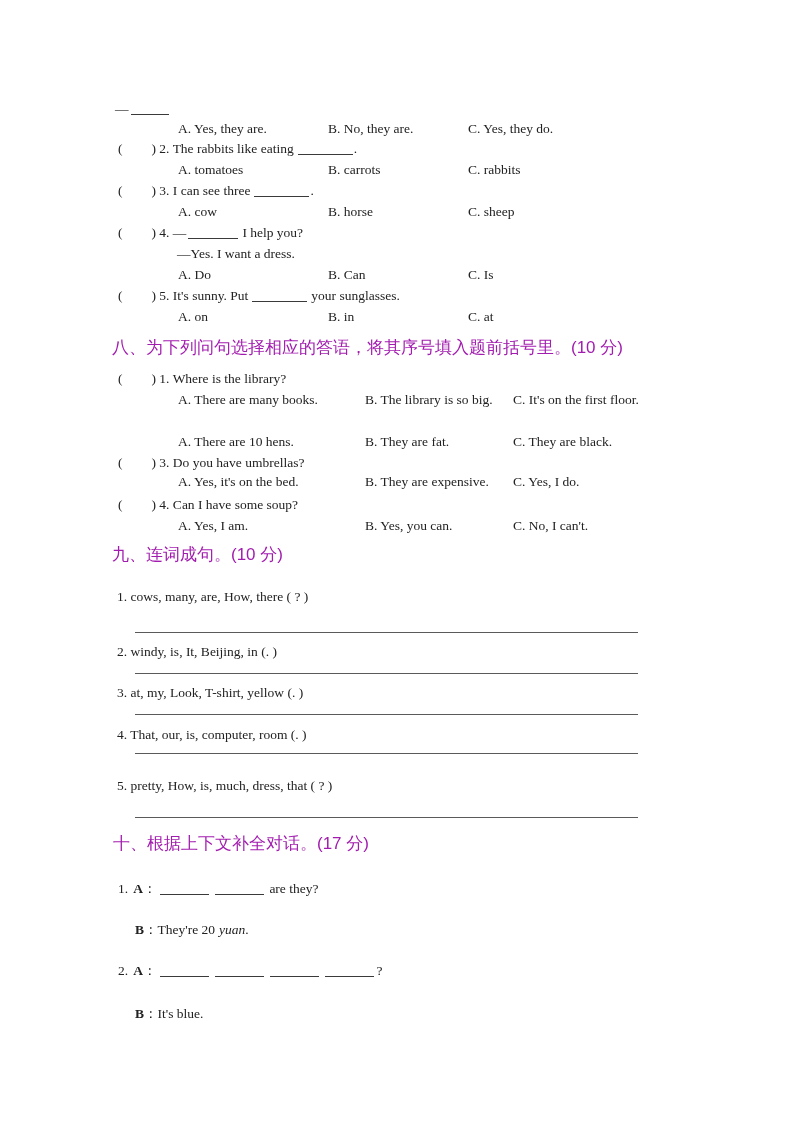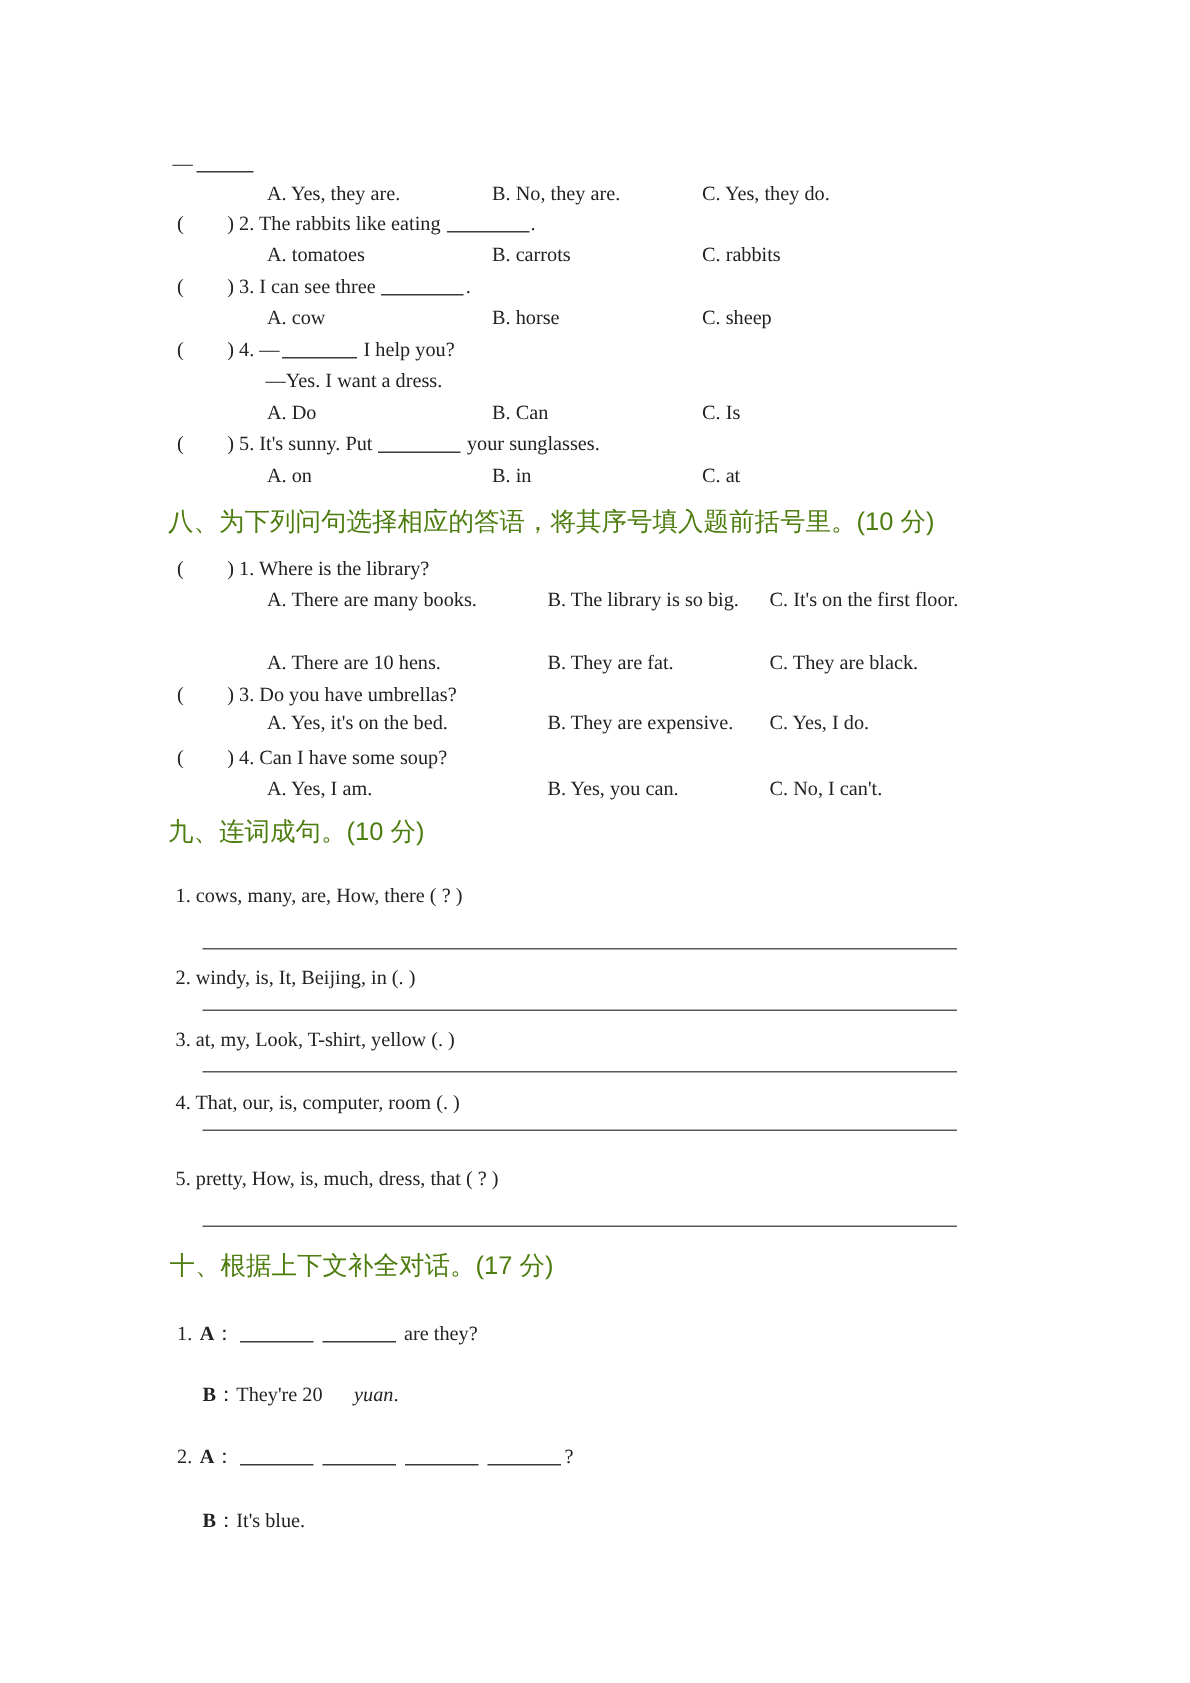--- a/index.html
+++ b/index.html
@@ -16,21 +16,21 @@
     white-space:nowrap;
     font-size:13.5px;
     line-height:18px;
   }
   .hdr{
     position:absolute;
     white-space:nowrap;
     font-family:"Liberation Sans", sans-serif;
     font-size:17px;
     line-height:22px;
-    color:#4d7c0f;
+    color:#a21caf;
   }
   .col{display:inline-block;}
   .c7a{width:150px;} .c7b{width:140px;}
   .c8a{width:169px;} .c8b{width:148px;margin-left:18px;}
   .gap{display:inline-block;width:29px;}
   .blank{
     display:inline-block;
     border-bottom:1.3px solid #3a3a3a;
     height:12px;
     vertical-align:-2px;
@@ -39,21 +39,21 @@
   .b55{width:55px;margin-left:4px;margin-right:1px;}
   .b50{width:50px;margin-left:2px;margin-right:1px;}
   .b49{width:49px;margin-left:4px;margin-right:2px;}
   .tsp{margin-left:3px;}
   .ansline{
     position:absolute;
     left:135px;width:503px;height:0;
     border-top:1.3px solid #5a5a5a;
   }
   .bold{font-weight:bold;}
-  .it{font-style:italic;margin-left:21px;}
+  .it{font-style:italic;margin-left:4px;}
   .sp{margin-left:5px;}
 </style>
 </head>
 <body>
 
 <div class="page">
 
   <div class="row" style="top:100px;left:115px">
     <span>—</span><span class="blank b38"></span>
   </div>

